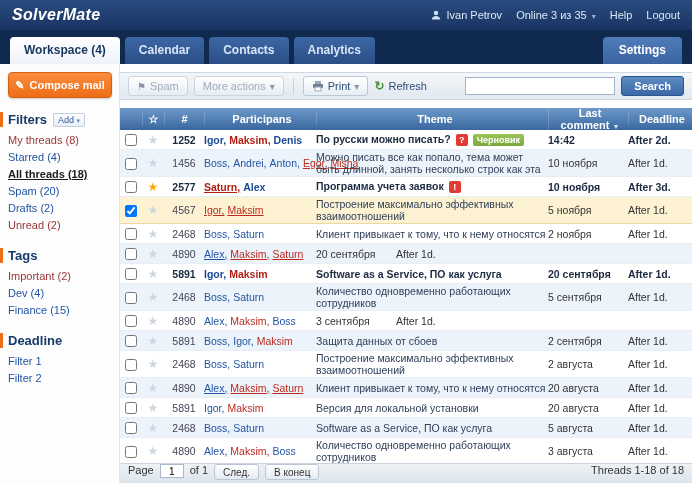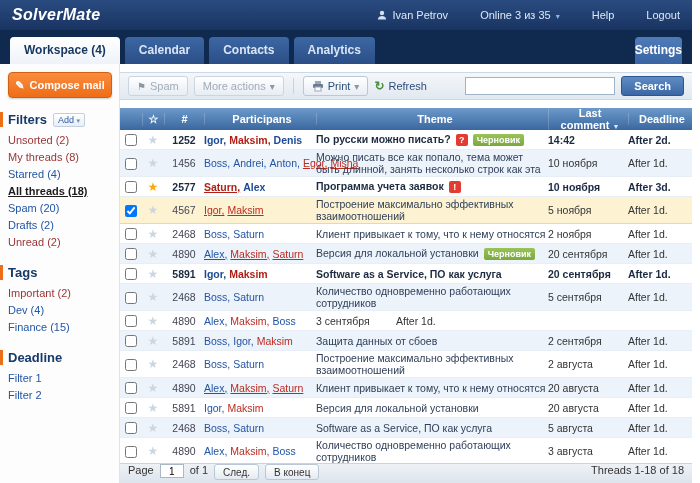--- a/index.html
+++ b/index.html
@@ -3,31 +3,31 @@
 <meta charset="utf-8">
 <style>
   * { margin:0; padding:0; box-sizing:border-box; }
   html,body { width:700px; height:483px; }
   body { font-family:"Liberation Sans", sans-serif; background:#fff; overflow:hidden; }
   .app { width:692px; height:483px; display:flex; flex-direction:column; overflow:hidden; background:#fff; }
 
   
   .topbar { height:30px; flex:0 0 30px; background:linear-gradient(#2a4b80,#193462); display:flex; align-items:center; padding:0 12px; color:#dce8f8; }
   .logo { font-style:italic; font-weight:bold; font-size:16px; color:#fff; letter-spacing:.3px; cursor:default; }
-  .topbar-right { margin-left:auto; display:flex; align-items:center; gap:32px; font-size:11px; }
+  .topbar-right { margin-left:auto; display:flex; align-items:center; gap:14px; font-size:11px; }
   .top-link { cursor:pointer; color:#dce8f8; }
   .user { display:flex; align-items:center; gap:5px; }
   .arrow { font-size:8px; color:#8fb4e8; margin-left:2px; }
 
   
   .navbar { height:34px; flex:0 0 34px; background:#10294f; display:flex; align-items:flex-end; padding:0 10px; }
   #tabs { display:flex; align-items:flex-end; }
   .tab { height:27px; line-height:27px; padding:0 14px; margin-right:5px; border-radius:4px 4px 0 0; background:linear-gradient(#3c67a4,#2b4e86); color:#d8e6f8; font-size:12px; font-weight:bold; cursor:pointer; white-space:nowrap; }
   .tab.active { background:linear-gradient(#ffffff,#eef3f9); color:#16355f; }
-  .settings { margin-left:auto; height:27px; line-height:27px; padding:0 0; border-radius:4px 4px 0 0; background:linear-gradient(#4f7cb9,#3a64a3); color:#fff; font-size:12px; font-weight:bold; cursor:pointer; }
+  .settings { margin-left:auto; height:27px; line-height:27px; padding:0 16px; border-radius:4px 4px 0 0; background:linear-gradient(#4f7cb9,#3a64a3); color:#fff; font-size:12px; font-weight:bold; cursor:pointer; }
 
   
   .content { flex:1 1 auto; display:flex; min-height:0; }
   .sidebar { width:120px; flex:0 0 120px; background:#fdfdfe; border-right:1px solid #dbe4ef; padding:8px 6px 0 8px; font-size:11px; overflow:hidden; }
   .compose { width:104px; height:26px; background:linear-gradient(#fb8c3e,#ee6d17); border:1px solid #d2600f; border-radius:4px; color:#fff; font-weight:bold; font-size:11px; cursor:pointer; display:flex; align-items:center; justify-content:center; gap:5px; box-shadow:0 1px 2px rgba(0,0,0,.2); }
   .side-title { font-size:13px; font-weight:bold; color:#173a6a; margin:14px 0 5px; display:flex; align-items:center; gap:6px; border-left:3px solid #ee6d17; padding-left:5px; margin-left:-8px; }
   .add-btn { font-size:9px; font-weight:normal; color:#2d5ca8; background:linear-gradient(#fff,#e8eef5); border:1px solid #c3cfdd; border-radius:2px; padding:1px 4px; cursor:pointer; }
   .add-arrow { font-size:7px; color:#6c8db8; }
   .side-item { display:block; line-height:17px; cursor:pointer; white-space:nowrap; }
   .c-blue { color:#2255a4; }
@@ -128,21 +128,20 @@
     <div class="sidebar">
       <button class="compose">
         <span>✎</span>
         <span>Compose mail</span>
       </button>
       <div id="side-sections">
           <div class="side-title">
             <span>Filters</span>
             <span class="add-btn">Add <span class="add-arrow">▾</span></span>
           </div>
-          <div class="side-item c-red">Unsorted (2)</div>
           <div class="side-item c-red">My threads (8)</div>
           <div class="side-item c-blue">Starred (4)</div>
           <div class="side-item c-blue sel">All threads (18)</div>
           <div class="side-item c-blue">Spam (20)</div>
           <div class="side-item c-blue">Drafts (2)</div>
           <div class="side-item c-red">Unread (2)</div>
           <div class="side-title">
             <span>Tags</span>
           </div>
           <div class="side-item c-red">Important (2)</div>
@@ -245,21 +244,20 @@
             <div class="cell col-part"><span class="name n-b">Boss,</span><span class="name n-b">Saturn</span></div>
             <div class="cell col-theme"><span class="theme-text">Клиент привыкает к тому, что к нему относятся</span></div>
             <div class="cell col-last last">2 ноября</div>
             <div class="cell col-dl dl">After 1d.</div>
           </div>
           <div class="row">
             <div class="cell col-check"><input type="checkbox" style=""></div>
             <div class="cell col-star"><span class="star">★</span></div>
             <div class="cell col-num num">4890</div>
             <div class="cell col-part"><span class="name n-b u">Alex,</span><span class="name n-r u">Maksim,</span><span class="name n-r u">Saturn</span></div>
-            <div class="cell col-theme"><span class="theme-text">Версия для локальной установки</span><span class="badge-draft">Черновик</span></div>
             <div class="cell col-last last">20 сентября</div>
             <div class="cell col-dl dl">After 1d.</div>
           </div>
           <div class="row bold">
             <div class="cell col-check"><input type="checkbox" style=""></div>
             <div class="cell col-star"><span class="star">★</span></div>
             <div class="cell col-num num">5891</div>
             <div class="cell col-part"><span class="name n-b">Igor,</span><span class="name n-r">Maksim</span></div>
             <div class="cell col-theme"><span class="theme-text">Software as a Service, ПО как услуга</span></div>
             <div class="cell col-last last">20 сентября</div>

